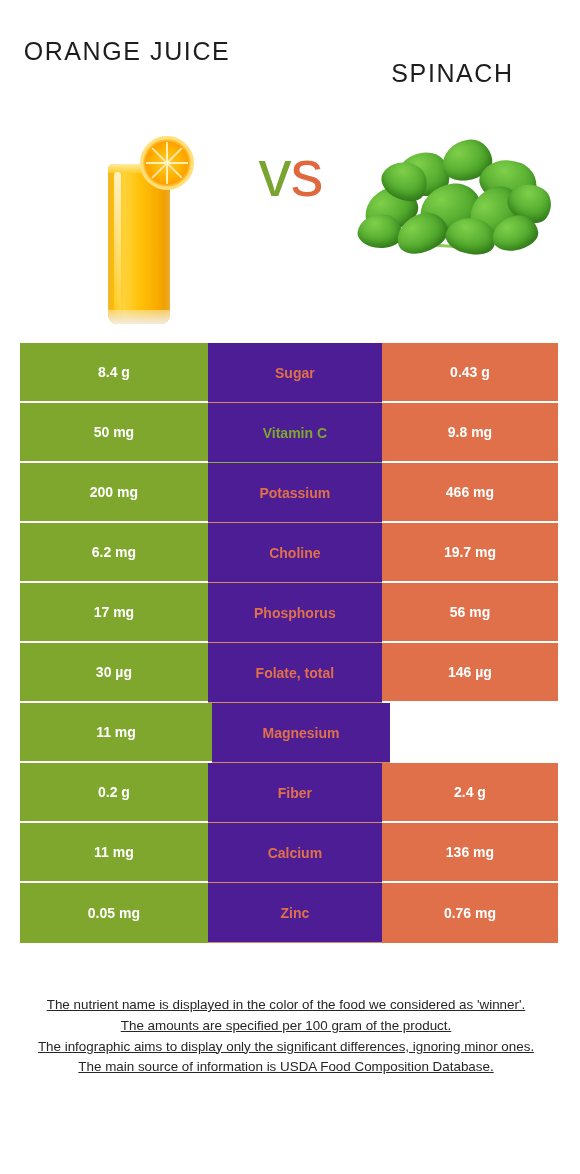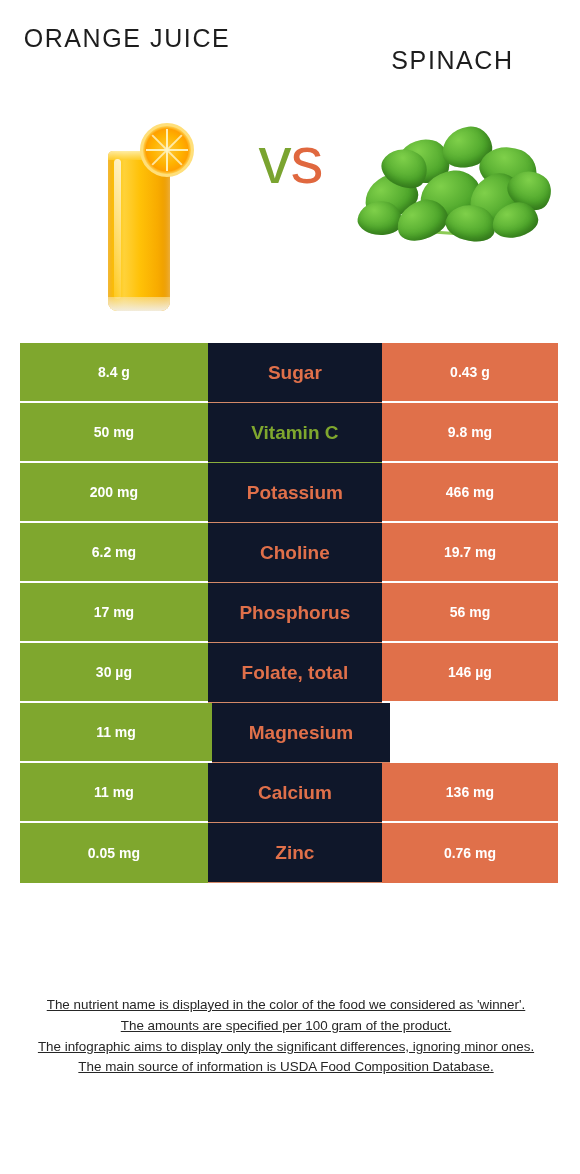--- a/index.html
+++ b/index.html
@@ -14,20 +14,21 @@
     font-family: "Liberation Sans", sans-serif;
     color: #222;
     overflow: hidden;
     position: relative;
   }
 
   
   .header {
     position: relative;
     height: 330px;
+    margin-top: 13px;
   }
   .titles {
     position: relative;
     height: 95px;
   }
   .title {
     position: absolute;
     font-family: "Liberation Sans", sans-serif;
     font-weight: 300;
     font-size: 25px;
@@ -196,23 +197,23 @@
     border-bottom: 2px solid #ffffff;
   }
   .cell-right {
     width: 180px;
     background: #e0704a;
     color: #ffffff;
     border-bottom: 2px solid #ffffff;
   }
   .cell-mid {
     width: 178px;
-    background: #0f172a;
+    background: #4c1d95;
     font-weight: 700;
-    font-size: 19px;
+    font-size: 14px;
     border-bottom: 1px solid #d08a6c;
   }
   .cell-mid.win-green { color: #7fa72e; border-bottom-color: #8bae3c; }
   .cell-mid.win-orange { color: #e0704a; border-bottom-color: #d48968; }
   .row:last-child .cell-left,
   .row:last-child .cell-right { border-bottom: none; }
 
   
   .footer {
     position: absolute;
@@ -301,20 +302,25 @@
     <div class="row">
       <div class="cell cell-left">30 µg</div>
       <div class="cell cell-mid win-orange">Folate, total</div>
       <div class="cell cell-right">146 µg</div>
     </div>
     <div class="row">
       <div class="cell cell-left">11 mg</div>
       <div class="cell cell-mid win-orange">Magnesium</div>
     </div>
     <div class="row">
+      <div class="cell cell-left">0.2 g</div>
+      <div class="cell cell-mid win-orange">Fiber</div>
+      <div class="cell cell-right">2.4 g</div>
+    </div>
+    <div class="row">
       <div class="cell cell-left">11 mg</div>
       <div class="cell cell-mid win-orange">Calcium</div>
       <div class="cell cell-right">136 mg</div>
     </div>
     <div class="row">
       <div class="cell cell-left">0.05 mg</div>
       <div class="cell cell-mid win-orange">Zinc</div>
       <div class="cell cell-right">0.76 mg</div>
     </div>
   </div>

